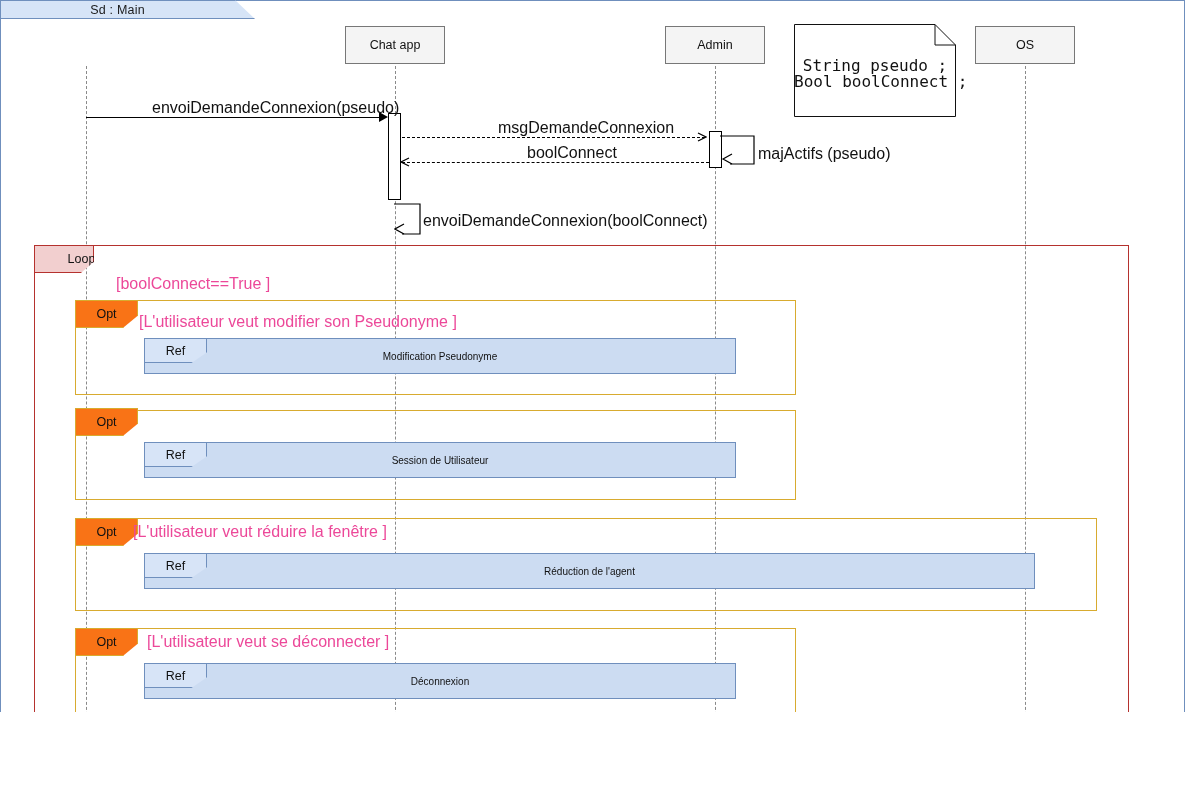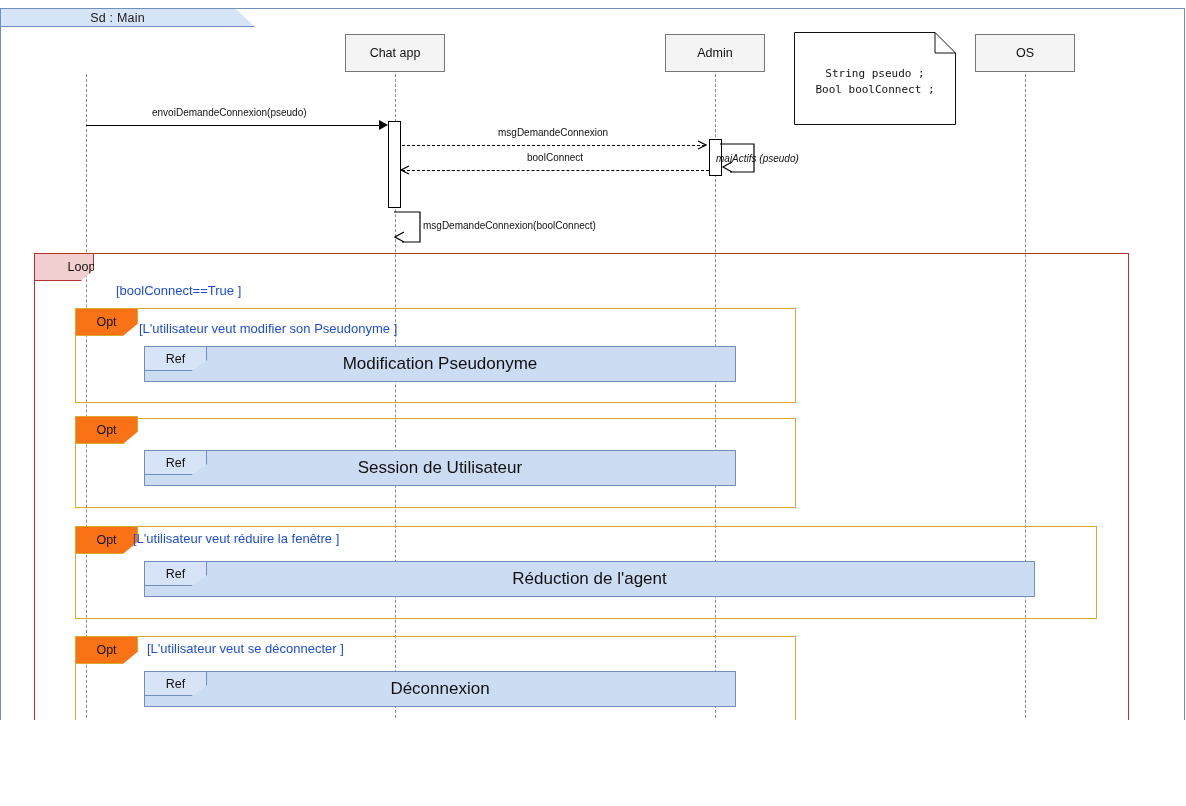--- a/index.html
+++ b/index.html
@@ -1,17 +1,17 @@
 <!DOCTYPE html>
 <html><head>
 <meta charset="utf-8">
 <style>
   html,body{margin:0;padding:0;background:#ffffff;}
   body{font-family:"Liberation Sans",sans-serif;}
-  #canvas{position:relative;width:1186px;height:712px;background:#ffffff;overflow:hidden;margin-top:8px;}
+  #canvas{position:relative;width:1186px;height:712px;background:#ffffff;overflow:hidden;}
 
   
   .sd-frame{position:absolute;left:0;top:0;width:1185px;height:805px;
             border:1px solid #6f8fbd;box-sizing:border-box;}
   .sd-tab{position:absolute;left:0;top:0;height:19px;width:255px;
           background:#d6e4f7;border:1px solid #6f8fbd;box-sizing:border-box;
           -webkit-clip-path:polygon(0 0,235px 0,255px 19px,255px 19px,0 19px);
           clip-path:polygon(0 0,235px 0,255px 19px,255px 19px,0 19px);}
   .sd-tab-label{position:absolute;left:0;top:0;width:235px;height:19px;
           display:flex;align-items:center;justify-content:center;
@@ -22,52 +22,52 @@
   .head{position:absolute;background:#f4f4f4;border:1px solid #777;
         box-sizing:border-box;display:flex;flex-direction:column;
         align-items:center;justify-content:center;
         font-size:12.5px;color:#111;line-height:15px;text-align:center;}
 
   
   .note{position:absolute;background:#ffffff;}
   .note svg{display:block;}
   .note-text{position:absolute;left:0;top:34px;width:100%;text-align:center;
              font-family:"DejaVu Sans Mono","Liberation Mono",monospace;
-             font-size:11px;line-height:16px;color:#111;white-space:pre;}
+             font-size:16px;line-height:16px;color:#111;white-space:pre;}
 
   
   .activation{position:absolute;background:#ffffff;border:1px solid #000;box-sizing:border-box;}
 
   
   .msg-line{position:absolute;height:0;}
   .msg-solid{border-top:1.2px solid #000;}
   .msg-dash{border-top:1.2px dashed #000;}
-  .msg-label{position:absolute;font-size:10px;color:#111;white-space:nowrap;}
+  .msg-label{position:absolute;font-size:16px;color:#111;white-space:nowrap;}
   .arrow{position:absolute;width:0;height:0;}
   .arrow-r-solid{border-top:5px solid transparent;border-bottom:5px solid transparent;border-left:9px solid #000;}
   .arrow-l-open{position:absolute;width:10px;height:10px;}
 
   
   .frag{position:absolute;box-sizing:border-box;background:transparent;}
   .frag-loop{border:1.4px solid #b5322e;}
   .frag-opt{border:1.2px solid #d8ab2f;}
   .tag{position:absolute;box-sizing:border-box;display:flex;align-items:center;
        justify-content:center;font-size:12.5px;color:#111;}
   .tag-loop{background:#f2cfcf;border:1.2px solid #b5322e;
             -webkit-clip-path:polygon(0 0,100% 0,100% 60%,78% 100%,0 100%);
             clip-path:polygon(0 0,100% 0,100% 60%,78% 100%,0 100%);}
   .tag-opt{background:#f97316;border:1.2px solid #d8ab2f;
             -webkit-clip-path:polygon(0 0,100% 0,100% 55%,76% 100%,0 100%);
             clip-path:polygon(0 0,100% 0,100% 55%,76% 100%,0 100%);}
-  .guard{position:absolute;font-size:13px;color:#1d4ed8;white-space:nowrap;}
+  .guard{position:absolute;font-size:16px;color:#ec4899;white-space:nowrap;}
 
   
   .refbox{position:absolute;box-sizing:border-box;background:#ccdcf2;
           border:1px solid #6f8fbd;display:flex;align-items:center;justify-content:center;}
-  .ref-title{font-size:17px;color:#111;text-align:right;}
+  .ref-title{font-size:10px;color:#111;text-align:right;}
   .ref-tag{position:absolute;left:0;top:0;width:62px;height:24px;box-sizing:border-box;
            background:#d7e4f7;border-right:1px solid #6f8fbd;border-bottom:1px solid #6f8fbd;
            display:flex;align-items:center;justify-content:center;font-size:12.5px;color:#111;
            -webkit-clip-path:polygon(0 0,100% 0,100% 55%,75% 100%,0 100%);
            clip-path:polygon(0 0,100% 0,100% 55%,75% 100%,0 100%);text-align:center;}
 </style>
 </head>
 <body>
 
 <div id="canvas">
@@ -116,27 +116,27 @@
   <div class="msg-line msg-dash" style="left:402px;top:162px;width:307px;"></div>
   <svg class="arrow-l-open" style="left:400px;top:157px;" viewBox="0 0 10 10">
     <path d="M9,1 L1,5 L9,9" fill="none" stroke="#000" stroke-width="1.2"></path>
   </svg>
   <div class="msg-label" style="left:527px;top:144px;">boolConnect</div>
 
   <svg style="position:absolute;left:720px;top:134px;width:36px;height:32px;" viewBox="0 0 36 32">
     <path d="M0,2 H34 V30 H10" fill="none" stroke="#000" stroke-width="1.2"></path>
     <path d="M12,25 L3,30 L12,35" fill="none" stroke="#000" stroke-width="1.2" transform="translate(0,-5)"></path>
   </svg>
-  <div class="msg-label" style="left:716px;top:145px;font-style:italic;">majActifs (pseudo)</div>
+  <div class="msg-label" style="left:758px;top:145px;">majActifs (pseudo)</div>
 
   <svg style="position:absolute;left:394px;top:202px;width:28px;height:36px;" viewBox="0 0 28 36">
     <path d="M0,2 H26 V32 H8" fill="none" stroke="#000" stroke-width="1.2"></path>
     <path d="M10,27 L1,32 L10,37" fill="none" stroke="#000" stroke-width="1.2" transform="translate(0,-5)"></path>
   </svg>
-  <div class="msg-label" style="left:423px;top:212px;">msgDemandeConnexion(boolConnect)</div>
+  <div class="msg-label" style="left:423px;top:212px;">envoiDemandeConnexion(boolConnect)</div>
 
   <div class="frag frag-loop" style="left:34px;top:245px;width:1095px;height:509px;"></div>
   <div class="tag tag-loop" style="left:34px;top:245px;width:60px;height:28px;padding-left:35px;">
     <span>Loop</span>
   </div>
   <div class="guard" style="left:116px;top:275px;">[boolConnect==True ]</div>
 
   <div class="frag frag-opt" style="left:75px;top:300px;width:721px;height:95px;"></div>
   <div class="tag tag-opt" style="left:75px;top:300px;width:63px;height:28px;">
     <span>Opt</span>

